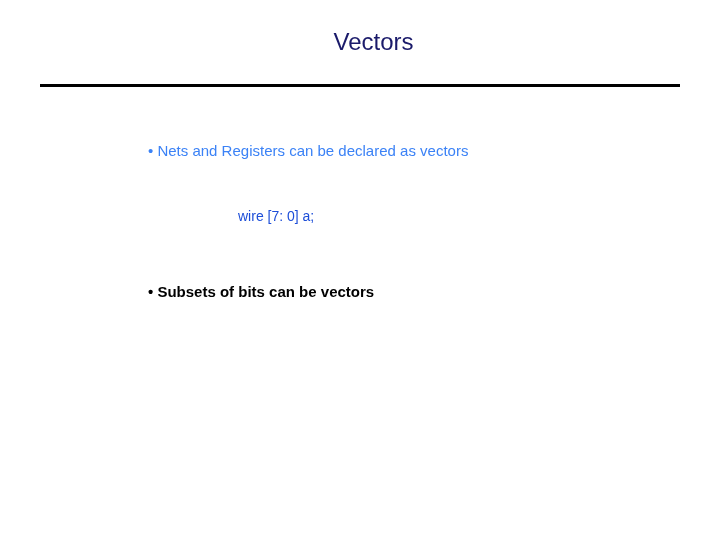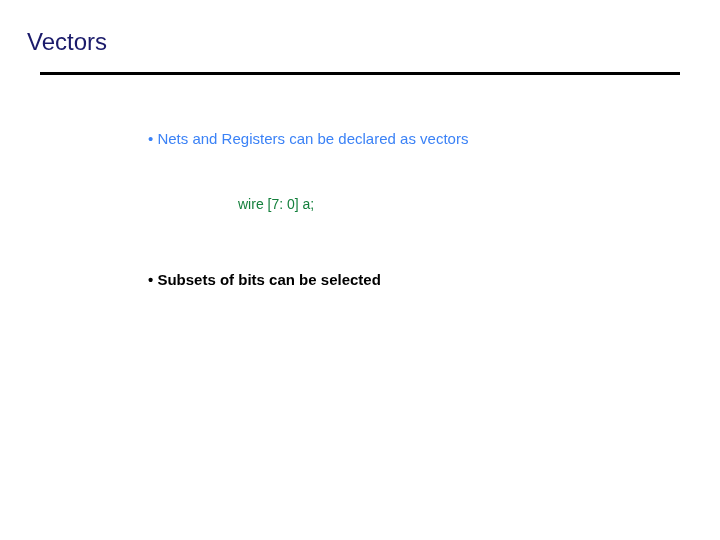--- a/index.html
+++ b/index.html
@@ -14,25 +14,25 @@
       font-family: Arial, Helvetica, sans-serif;
       color: #000000;
       position: relative;
     }
     .slide {
       width: 100%;
       height: 100%;
       padding-top: 28px;
     }
     .title {
-      text-align: left;
+      text-align: center;
       font-size: 24px;
       font-weight: normal;
       color: #1a1a6a;
-      margin-bottom: 16px;
+      margin-bottom: 28px;
       padding-left: 27px;
     }
     .divider {
       width: 640px;
       height: 3px;
       background: #000000;
       margin: 0 auto;
       margin-left: 40px;
       margin-right: 40px;
     }
@@ -45,21 +45,21 @@
     .bullet {
       font-weight: normal;
       color: #3b82f6;
       margin-bottom: 2px;
     }
     .code-block {
       margin-top: 46px;
       margin-left: 90px;
       font-weight: normal;
       font-size: 14px;
-      color: #15803d;
+      color: #1d4ed8;
     }
     .bullet-2 {
       font-weight: bold;
       color: #000000;
       margin-top: 56px;
     }
     .code-block-2 {
       margin-top: 46px;
       margin-left: 90px;
       font-weight: normal;
@@ -71,15 +71,15 @@
 <body>
 
 <div class="slide">
   <div class="title">Vectors</div>
   <div class="divider"></div>
   <div class="content">
     <div class="bullet">• Nets and Registers can be declared as vectors</div>
     <div class="code-block">
       <div>wire [7: 0] a;</div>
     </div>
-    <div class="bullet-2">• Subsets of bits can be selected</div>
+    <div class="bullet-2">• Subsets of bits can be vectors</div>
   </div>
 </div>
 
 </body></html>

